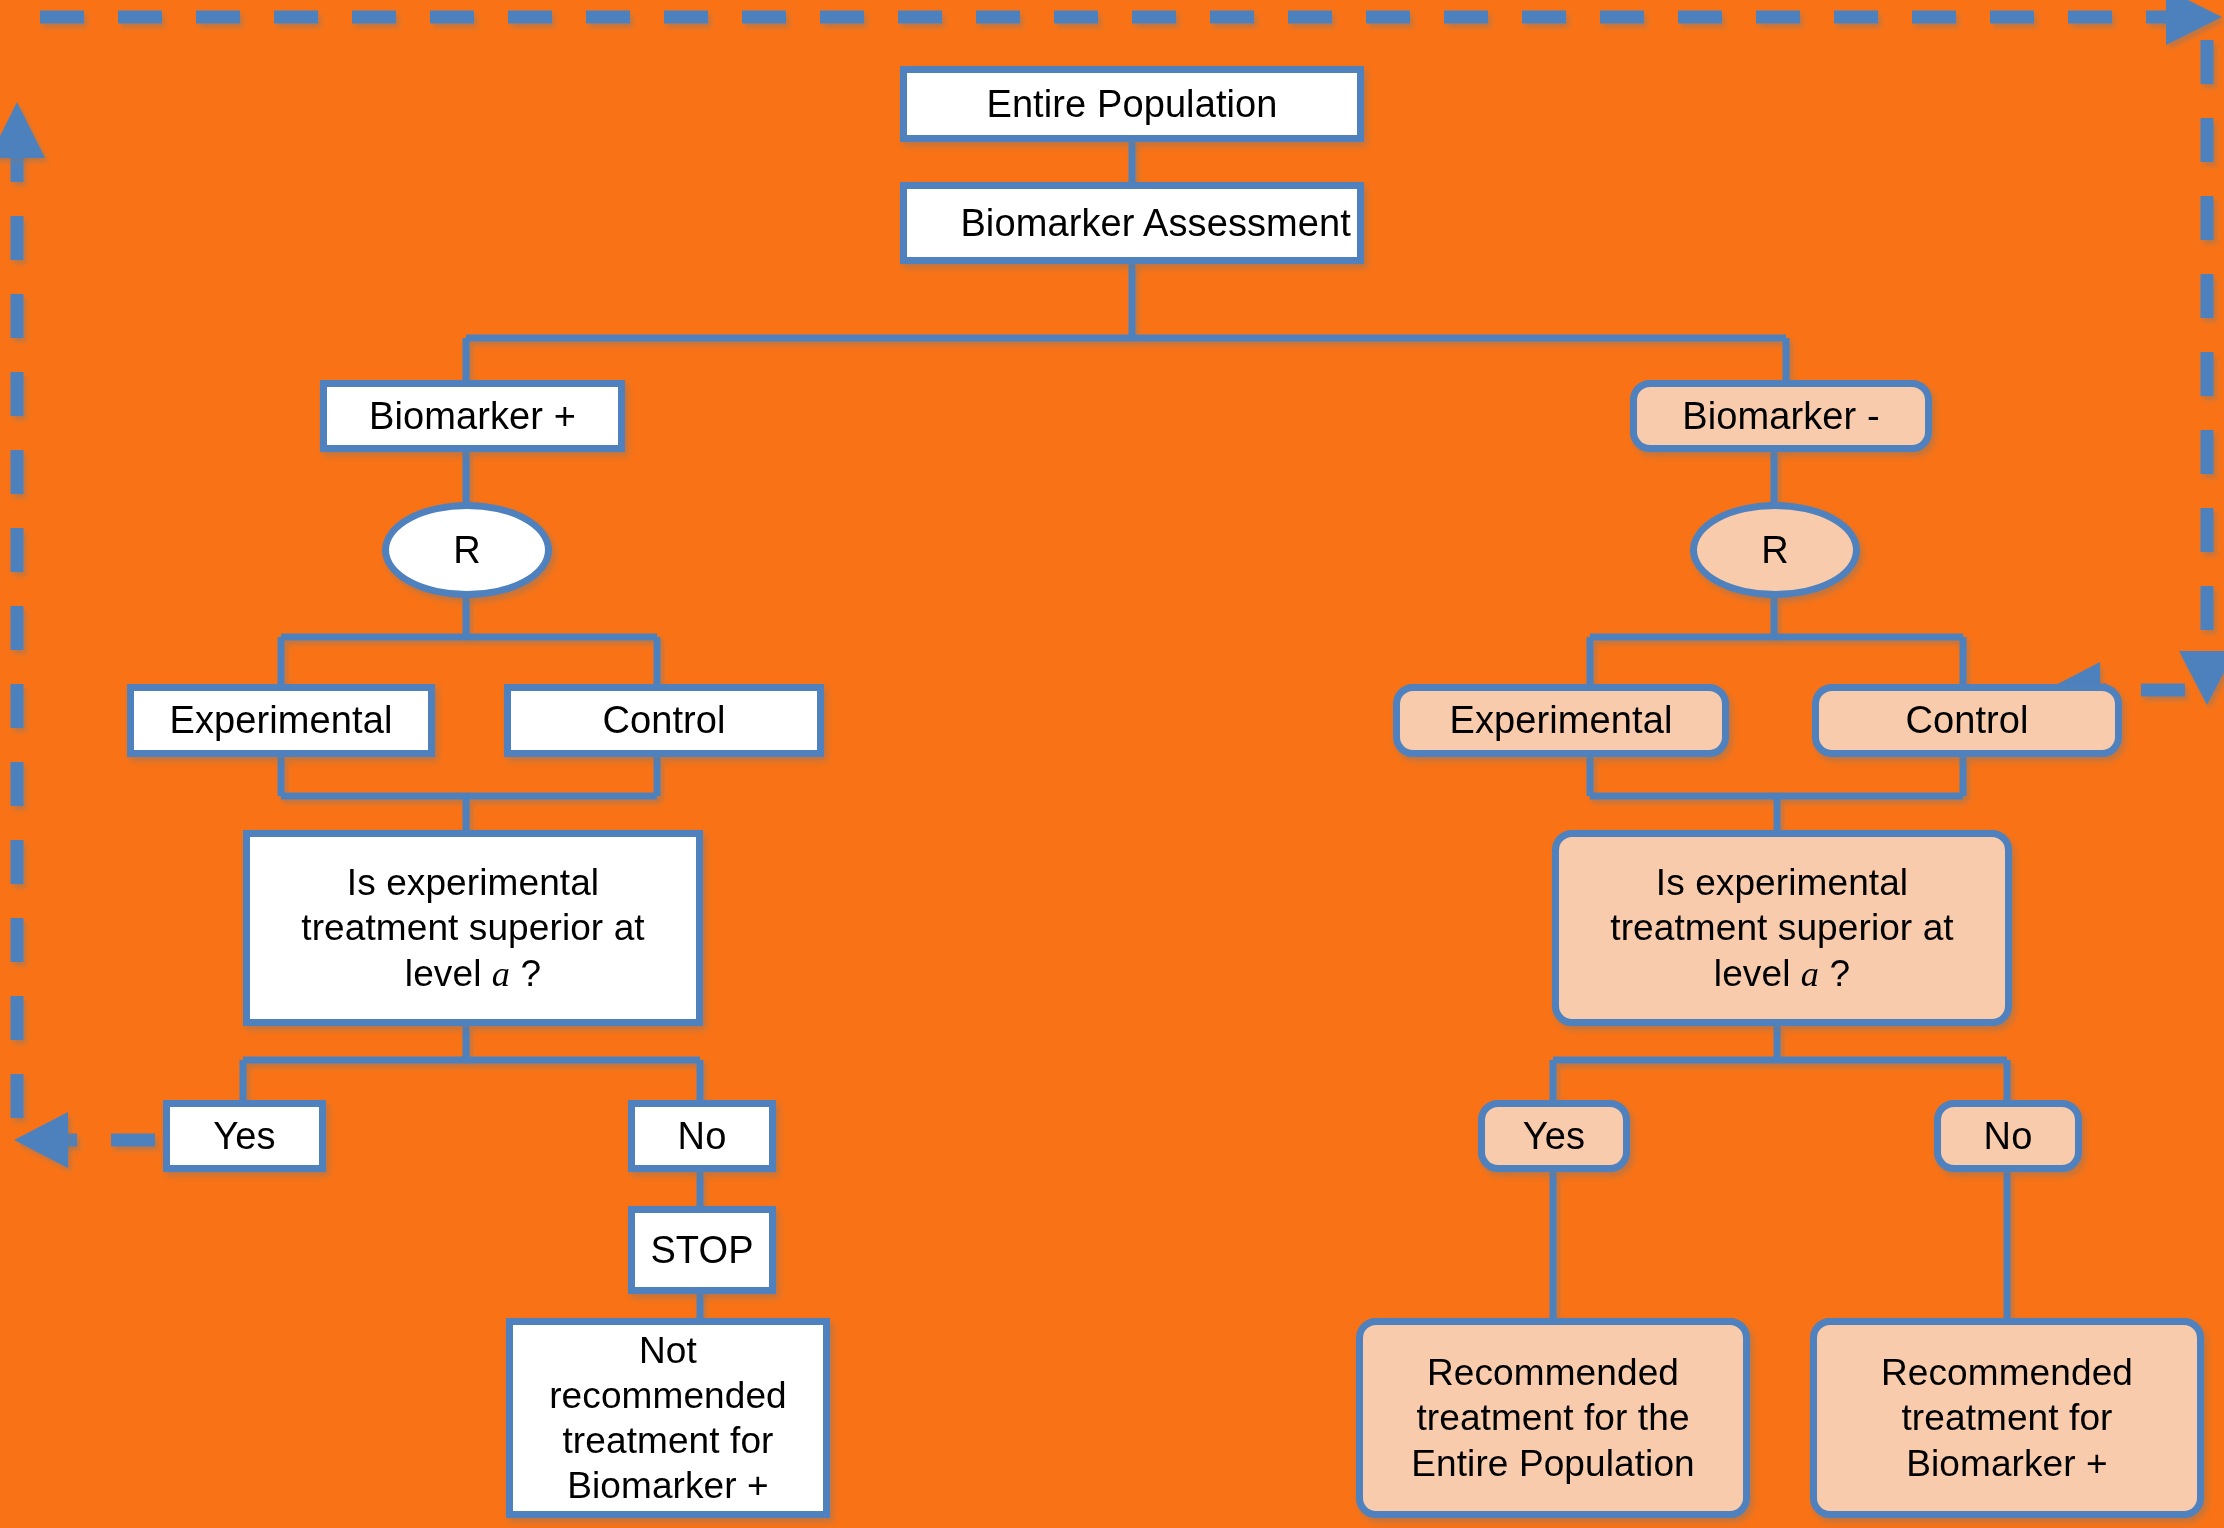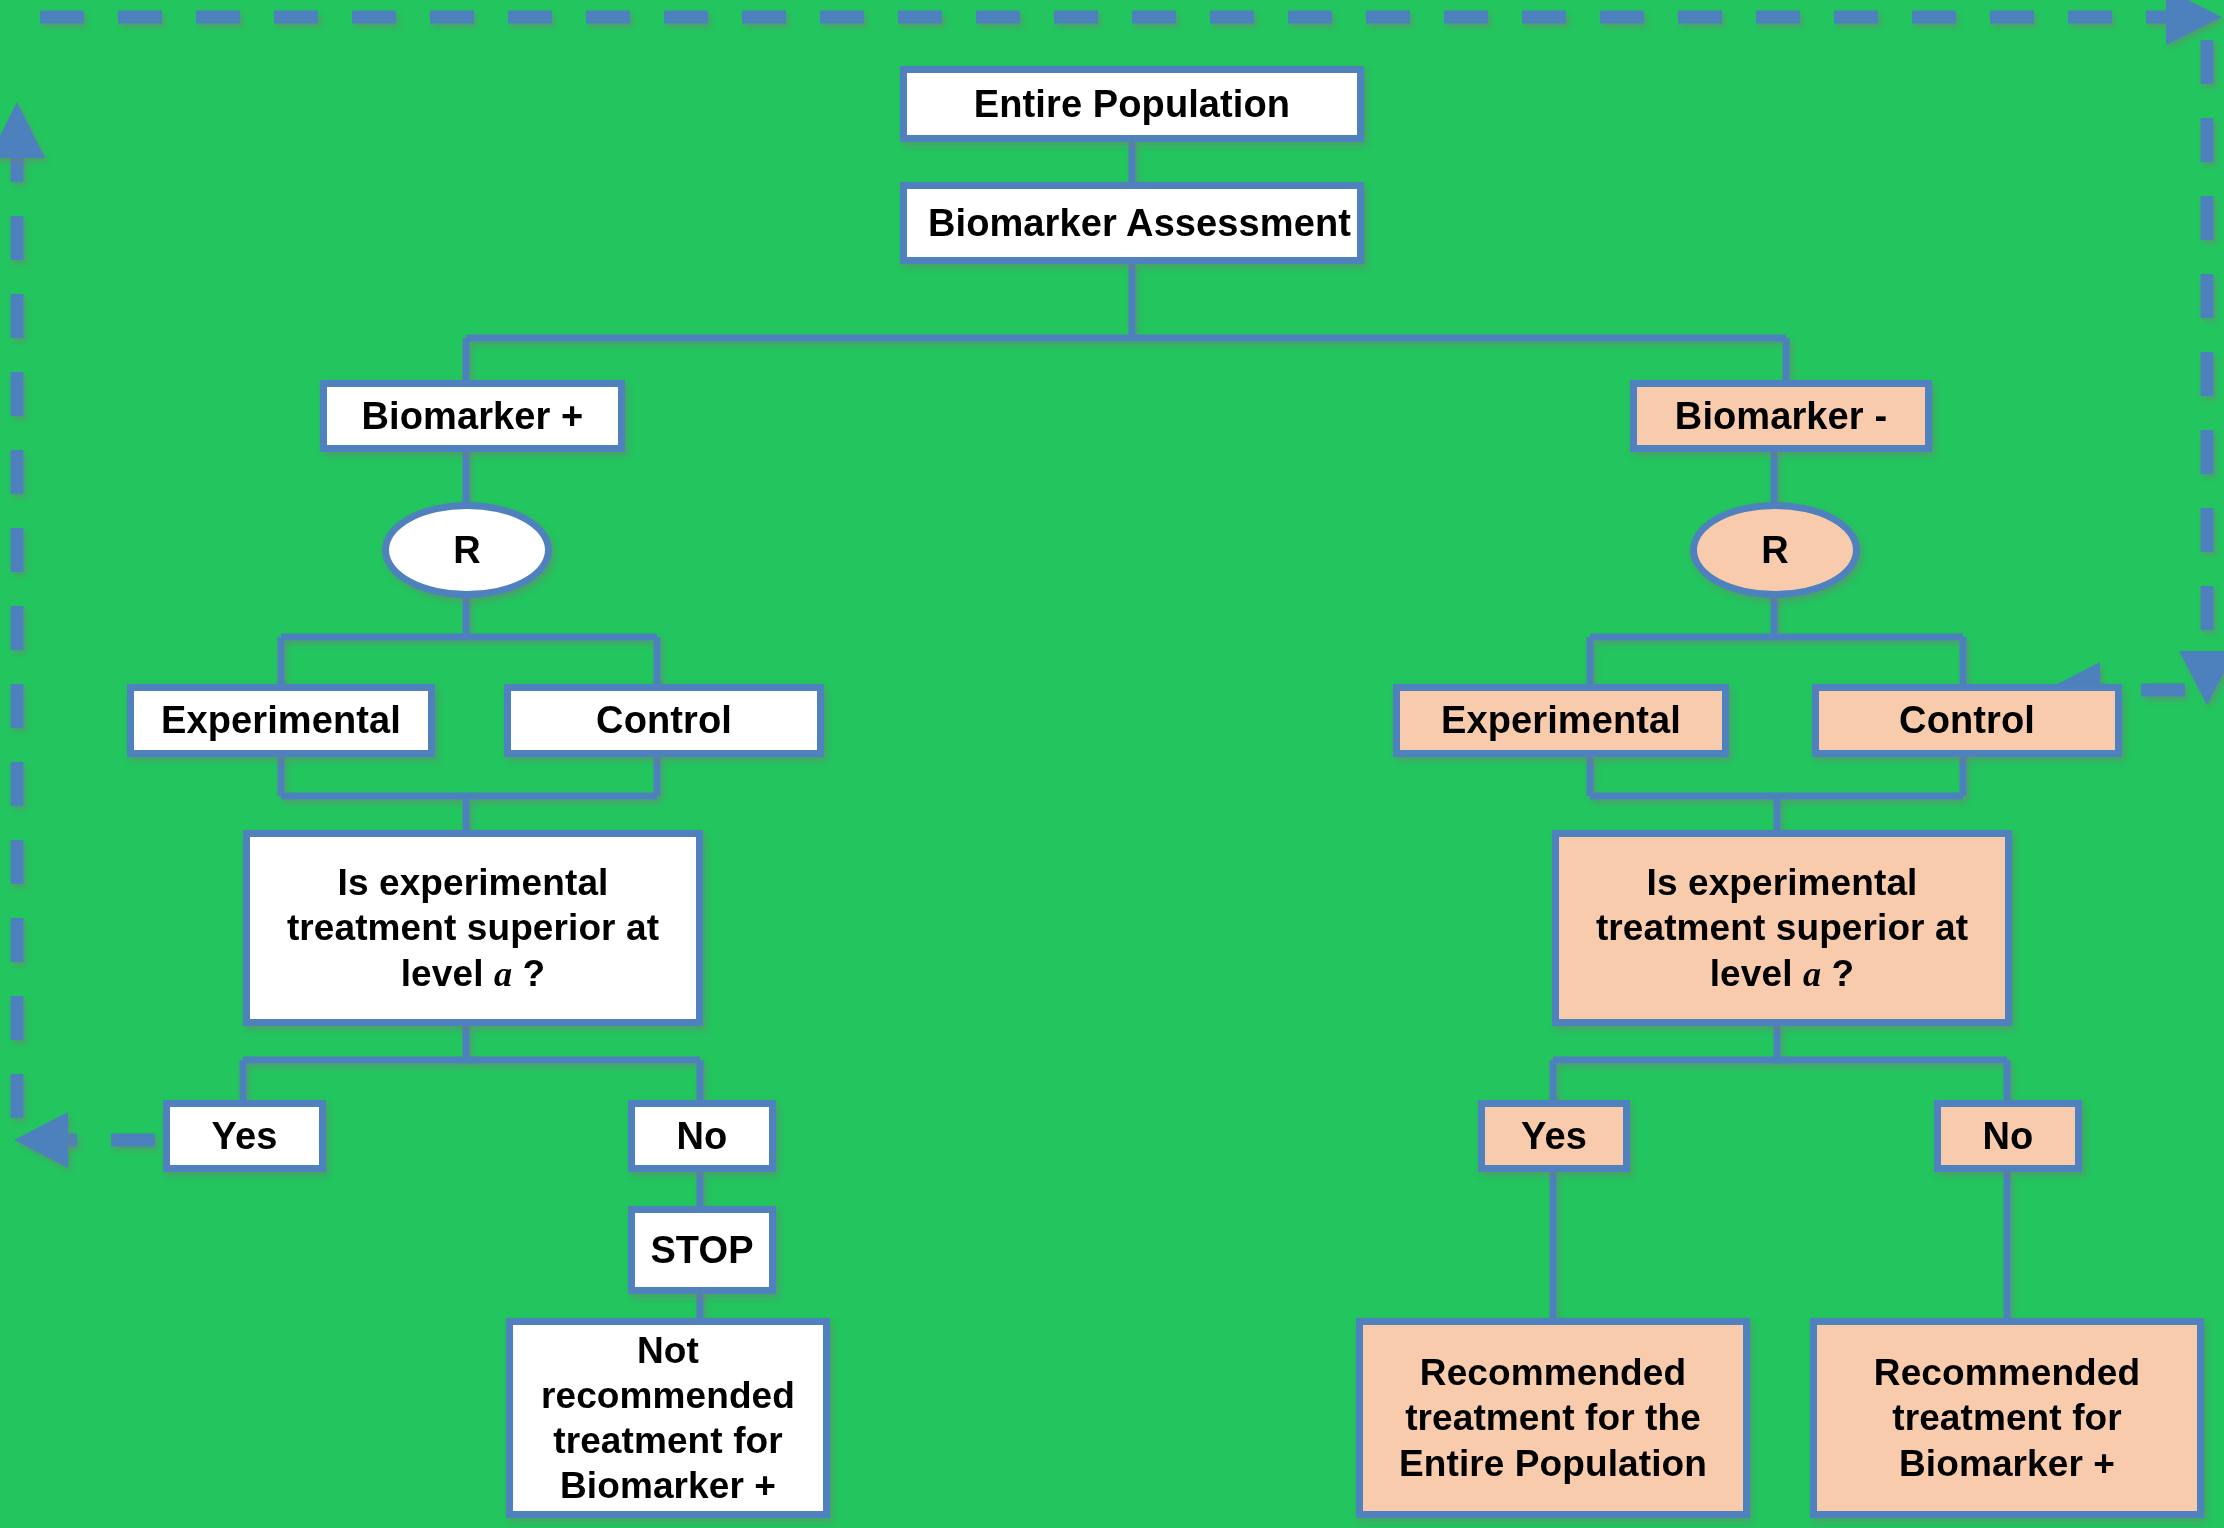--- a/index.html
+++ b/index.html
@@ -7,23 +7,22 @@
     padding: 0;
     background: #ffffff;
   }
   body {
     font-family: "Liberation Sans", sans-serif;
   }
   #canvas {
     position: relative;
     width: 2224px;
     height: 1528px;
-    background: #22c55e;
+    background: #f97316;
     overflow: hidden;
-    font-weight: bold;
   }
   #wires {
     position: absolute;
     left: 0; top: 0;
     width: 2224px;
     height: 1528px;
     pointer-events: none;
   }
   .node {
     position: absolute;
@@ -33,21 +32,21 @@
     display: flex;
     align-items: center;
     justify-content: center;
     text-align: center;
     color: #000000;
     font-size: 38px;
     line-height: 1.18;
     letter-spacing: 0.1px;
     filter: drop-shadow(3px 4px 3px rgba(120,120,120,0.45));
   }
-  .node.fill-orange { background: #F7CBAC; }
+  .node.fill-orange { background: #F7CBAC; border-radius: 20px; }
   .node .txt { padding: 0 6px; width: 100%; }
   .node.multiline { font-size: 37px; line-height: 1.22; }
   .ellipse {
     position: absolute;
     box-sizing: border-box;
     border: 7px solid #4E81BD;
     background: #ffffff;
     border-radius: 50%;
     display: flex;
     align-items: center;

